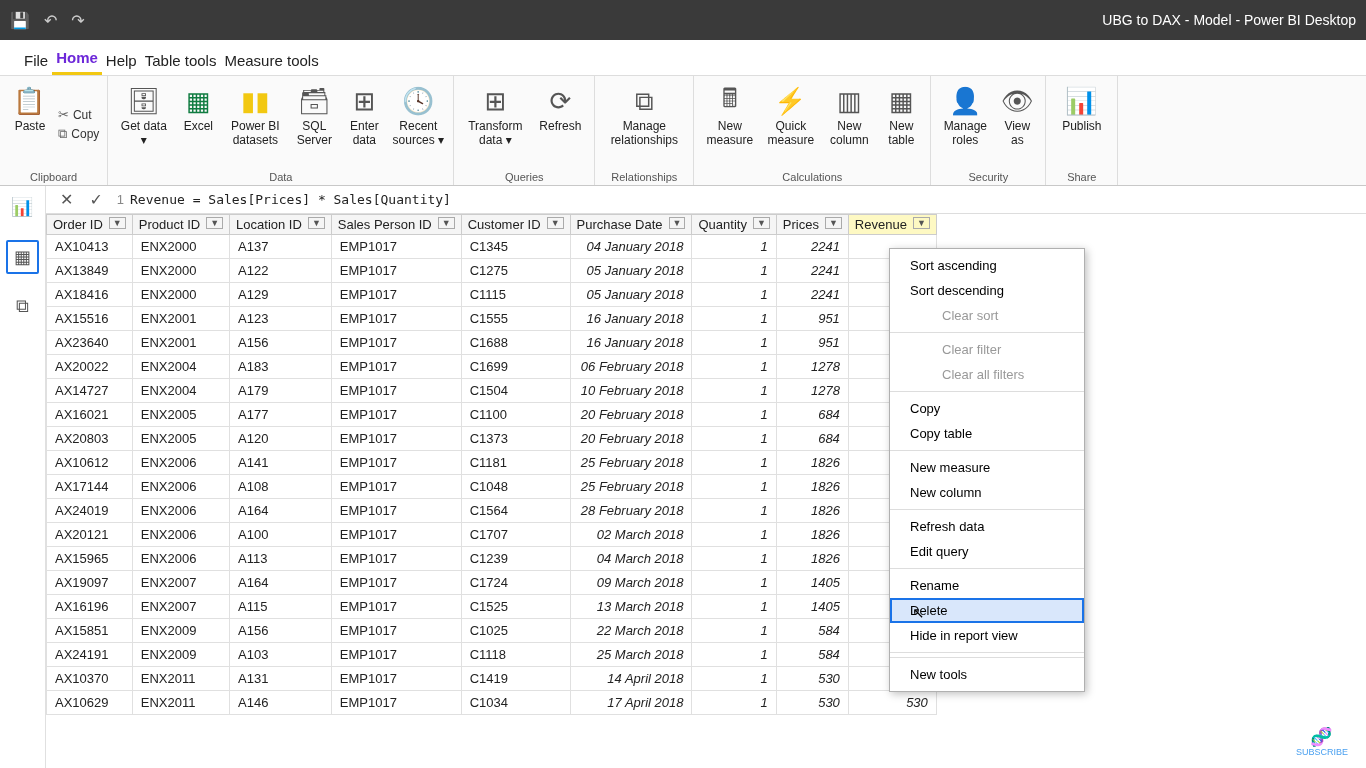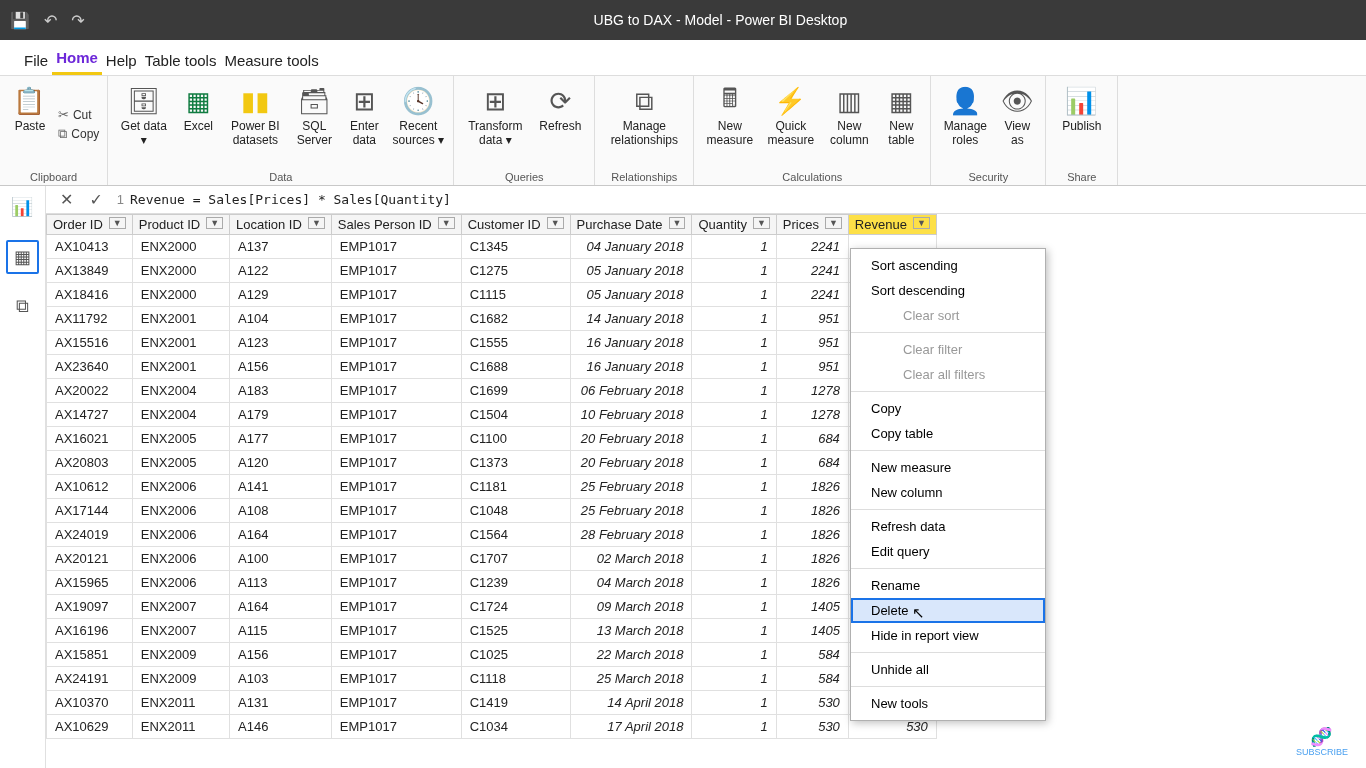--- a/index.html
+++ b/index.html
@@ -1,21 +1,21 @@
 <!DOCTYPE html>
 <html><head>
 <meta charset="utf-8">
 <style>
 * { margin:0; padding:0; box-sizing:border-box; font-family:"Segoe UI",Arial,sans-serif; }
 body { width:1366px; height:768px; overflow:hidden; background:#fff; }
 
 .titlebar { height:40px; background:#3a3a3a; display:flex; align-items:center; padding:0 10px; }
 .tb-icons { display:flex; gap:14px; color:#ccc; font-size:16px; }
 .tb-icons span { cursor:pointer; }
-.tb-title { flex:1; text-align:center; color:#fff; font-size:14px; }
+.tb-title { flex:1; text-align:right; color:#fff; font-size:14px; }
 
 .tab-row { height:36px; display:flex; align-items:flex-end; padding:0 20px; border-bottom:1px solid #ddd; }
 .tab { padding:6px 4px 6px; font-size:15px; color:#222; cursor:pointer; }
 .tab.active { font-weight:600; border-bottom:3px solid #f2c811; color:#6d28d9; }
 
 .ribbon { height:110px; display:flex; border-bottom:1px solid #c8c8c8; background:#fafafa; }
 .rgroup { display:flex; flex-direction:column; border-right:1px solid #ddd; padding:4px 8px 0; }
 .rgroup-buttons { display:flex; gap:6px; flex:1; }
 .rgroup-label { text-align:center; font-size:11px; color:#555; padding:2px 0 2px; }
 .rbtn { display:flex; flex-direction:column; align-items:center; justify-content:flex-start; width:55px; cursor:pointer; padding-top:2px; }
@@ -34,26 +34,26 @@
 .fx-prefix span { cursor:pointer; }
 .fx-txt { font-family:Consolas,monospace; color:#222; }
 .fx-line { color:#888; margin-right:6px; }
 
 .body-row { display:flex; height:calc(100% - 40px - 36px - 110px);}
 .table-wrap { flex:1; overflow:hidden; position:relative; }
 
 table { border-collapse:collapse; font-size:13px; color:#222; }
 th { background:#f5f5f5; border:1px solid #ccc; padding:2px 6px; text-align:left; font-weight:400; position:relative; white-space:nowrap; }
 th .dd { float:right; font-size:9px; color:#555; border:1px solid #aaa; padding:0 3px; margin-left:6px; cursor:pointer;}
-th.sel { background:#fde047; }
+th.sel { background:#fef9c3; }
 td { border:1px solid #e0e0e0; padding:2px 8px; white-space:nowrap; height:24px; }
 td.right { text-align:right; font-style:italic; }
 td.num { text-align:right; font-style:italic; }
 
-.ctx-menu { position:absolute; top:248px; left:850px; width:196px; background:#fff; border:1px solid #b0b0b0; box-shadow:2px 2px 8px rgba(0,0,0,.25); font-size:13px; padding:4px 0; z-index:10;}
+.ctx-menu { position:absolute; top:248px; left:889px; width:196px; background:#fff; border:1px solid #b0b0b0; box-shadow:2px 2px 8px rgba(0,0,0,.25); font-size:13px; padding:4px 0; z-index:10;}
 .ctx-item { padding:5px 20px; cursor:pointer; }
 .ctx-item.disabled { color:#999;margin-left:32px; }
 .ctx-sep { height:1px; background:#ddd; margin:4px 0; }
 .ctx-item.hover { background:#d9e7fb; position:relative; outline:2px solid #1a73e8; outline-offset:-2px; }
 
 .youtube-sub { position:absolute; right:18px; bottom:10px; color:#4aa0f0; font-size:9px; text-align:center; line-height:1.1; }
 .youtube-sub .dna { font-size:18px; }
 
 .cursor { position:absolute; top:604px; left:912px; font-size:15px; color:#000; pointer-events:none; z-index:20;}
 </style>
@@ -258,31 +258,20 @@
             <td>ENX2000</td>
             <td>A129</td>
             <td>EMP1017</td>
             <td>C1115</td>
             <td class="right">05 January 2018</td>
             <td class="num">1</td>
             <td class="num">2241</td>
             <td class="num"></td>
           </tr>
           <tr>
-            <td>AX11792</td>
-            <td>ENX2001</td>
-            <td>A104</td>
-            <td>EMP1017</td>
-            <td>C1682</td>
-            <td class="right">14 January 2018</td>
-            <td class="num">1</td>
-            <td class="num">951</td>
-            <td class="num"></td>
-          </tr>
-          <tr>
             <td>AX15516</td>
             <td>ENX2001</td>
             <td>A123</td>
             <td>EMP1017</td>
             <td>C1555</td>
             <td class="right">16 January 2018</td>
             <td class="num">1</td>
             <td class="num">951</td>
             <td class="num"></td>
           </tr>
@@ -481,21 +470,20 @@
     <div class="ctx-item">New measure</div>
     <div class="ctx-item">New column</div>
     <div class="ctx-sep"></div>
     <div class="ctx-item">Refresh data</div>
     <div class="ctx-item">Edit query</div>
     <div class="ctx-sep"></div>
     <div class="ctx-item">Rename</div>
     <div class="ctx-item hover">Delete</div>
     <div class="ctx-item">Hide in report view</div>
     <div class="ctx-sep"></div>
-    <div class="ctx-item">Unhide all</div>
     <div class="ctx-sep"></div>
     <div class="ctx-item">New tools</div>
   </div>
 
 <div class="cursor">↖</div>
 
 <div class="youtube-sub">
   <div class="dna">🧬</div>
   <div>SUBSCRIBE</div>
 </div>

